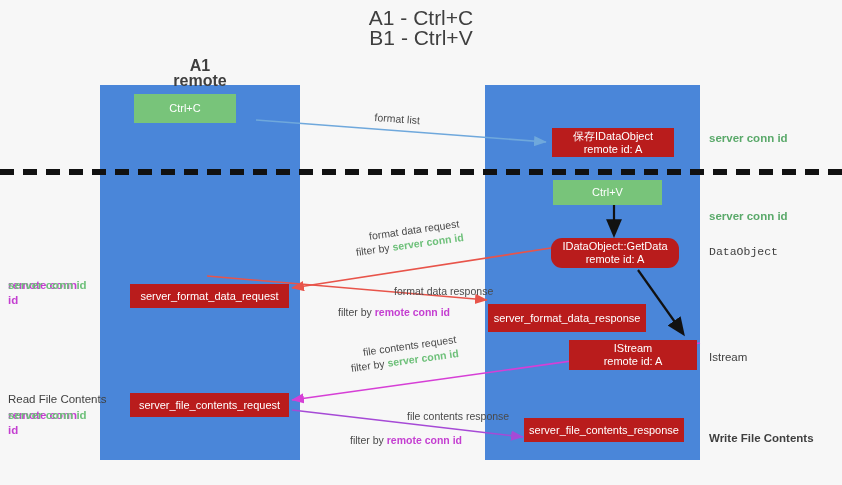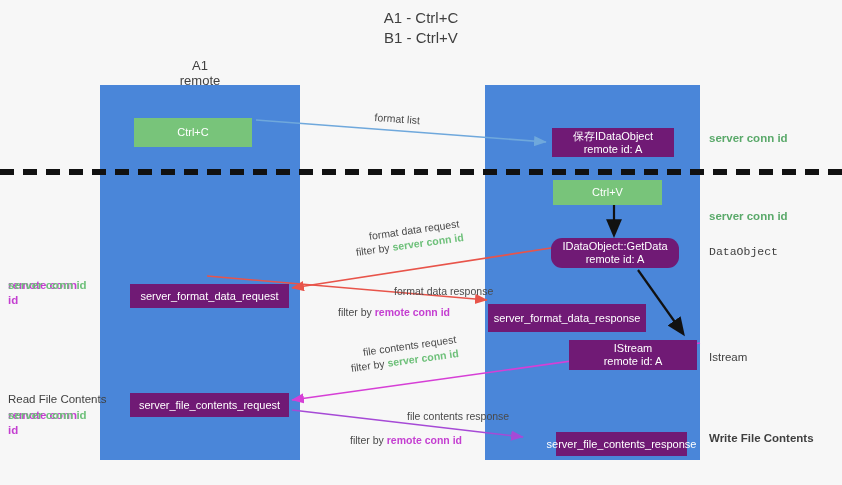--- a/index.html
+++ b/index.html
@@ -13,34 +13,34 @@
   #stage{position:relative;width:842px;height:485px;}
 
   
   #gfx{position:absolute;left:0;top:0;width:842px;height:485px;}
 
   
   .layer{position:absolute;left:0;top:0;width:842px;height:485px;}
 
   .title{
     position:absolute;left:0;top:8px;width:842px;
-    text-align:center;font-size:15px;line-height:20px;color:#3f3f3f;
+    text-align:center;font-size:21px;line-height:20px;color:#3f3f3f;
   }
 
   .colhdr{
-    position:absolute;text-align:center;font-size:13px;line-height:15px;color:#3f3f3f;
+    position:absolute;text-align:center;font-size:16px;line-height:15px;color:#3f3f3f;font-weight:bold;
   }
 
   .box{
     position:absolute;box-sizing:border-box;
     display:flex;flex-direction:column;align-items:center;justify-content:center;
     color:#ffffff;font-size:11px;line-height:13px;text-align:center;
   }
   .box.green{background:#78c47a;}
-  .box.orange{background:#701a75;}
+  .box.orange{background:#b91c1c;}
 
   .side{
     position:absolute;font-size:11.5px;line-height:15px;
   }
   .side.green{color:#5aa96a;font-weight:bold;}
   .side.plain{color:#3f3f3f;}
   .cid{font-weight:bold;}
   .cid.remote{color:#c43fd1;}
   .cid.server{color:#6ec07a;}
 
@@ -101,21 +101,21 @@
     <div class="title">
       <div>A1 - Ctrl+C</div>
       <div>B1 - Ctrl+V</div>
     </div>
 
     <div class="colhdr" style="left:100px;top:58px;width:200px;">
       <div>A1</div>
       <div>remote</div>
     </div>
 
-    <div class="box green" style="left:134px;top:118px;width:118px;height:29px;">
+    <div class="box green" style="left:134px;top:94px;width:102px;height:29px;">
       <span>Ctrl+C</span>
     </div>
 
     <div class="box orange" style="left:130px;top:284px;width:159px;height:24px;">
       <span>server_format_data_request</span>
     </div>
 
     <div class="box orange" style="left:130px;top:393px;width:159px;height:24px;">
       <span>server_file_contents_request</span>
     </div>
@@ -136,21 +136,21 @@
 
     <div class="box orange" style="left:488px;top:304px;width:158px;height:28px;">
       <span>server_format_data_response</span>
     </div>
 
     <div class="box orange" style="left:569px;top:340px;width:128px;height:30px;">
       <span>IStream</span>
       <span>remote id: A</span>
     </div>
 
-    <div class="box orange" style="left:524px;top:432px;width:131px;height:24px;margin-left:32px;">
+    <div class="box orange" style="left:524px;top:418px;width:160px;height:24px;">
       <span>server_file_contents_response</span>
     </div>
 
     <div class="side green" style="left:709px;top:131px;">server conn id</div>
     <div class="side green" style="left:709px;top:209px;">server conn id</div>
     <div class="side plain" style="left:709px;top:244px;font-family:Liberation Mono, monospace;">DataObject</div>
     <div class="side plain" style="left:709px;top:350px;">Istream</div>
     <div class="side plain" style="left:709px;top:431px;font-weight:bold;">Write File Contents</div>
 
     <div class="side plain" style="left:8px;top:392px;">Read File Contents</div>

